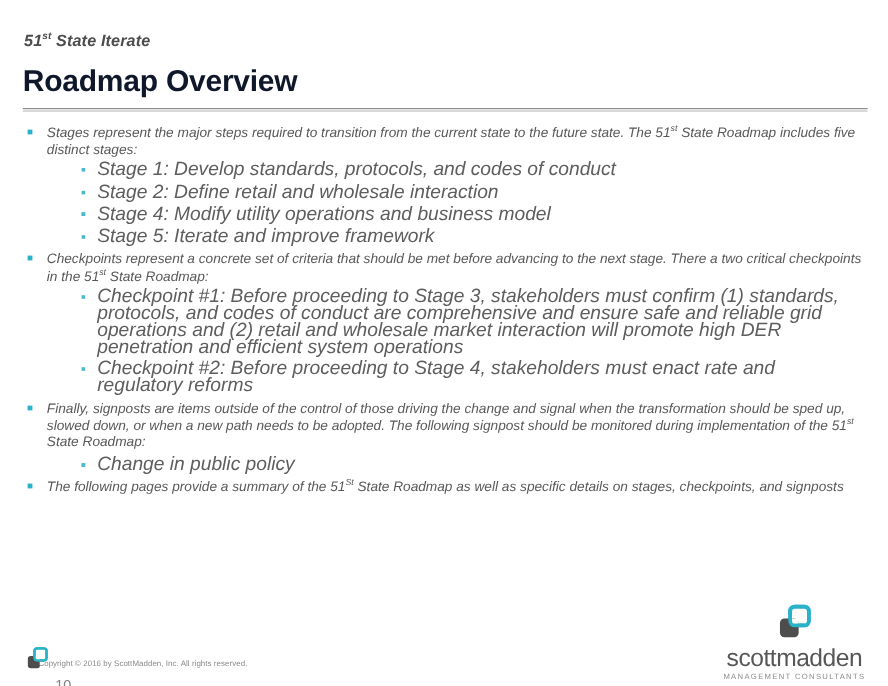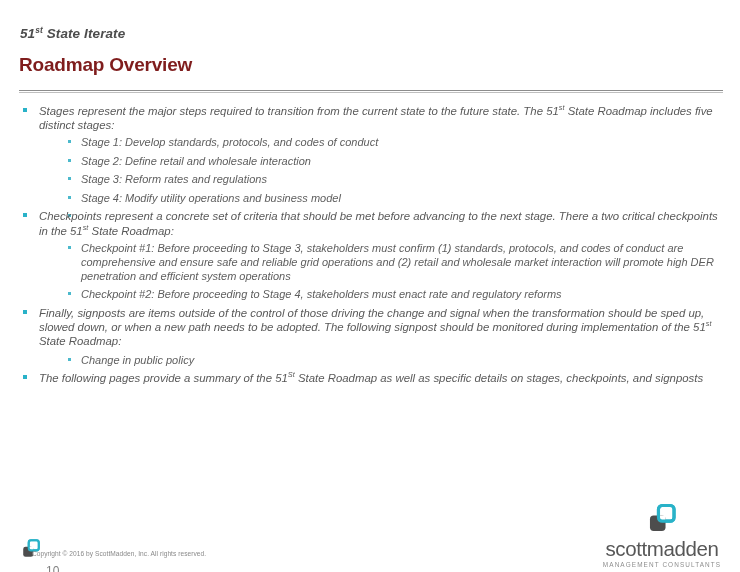--- a/index.html
+++ b/index.html
@@ -37,23 +37,23 @@
   .eyebrow sup {
     font-size: 0.62em;
     vertical-align: super;
     line-height: 0;
   }
 
   .slide-title {
     position: absolute;
     left: 19px;
     top: 54px;
-    font-size: 19px;
+    font-size: 25px;
     font-weight: bold;
-    color: #7f1d1d;
+    color: #0f172a;
     letter-spacing: -0.2px;
     white-space: nowrap;
   }
 
   .title-rule {
     position: absolute;
     left: 19px;
     top: 90px;
     width: 704px;
     height: 1px;
@@ -101,21 +101,21 @@
 
   ul.lvl2 {
     list-style: none;
     margin: 3px 0 0 0;
     padding: 0;
   }
   ul.lvl2 > li {
     position: relative;
     padding-left: 18px;
     margin-bottom: 4.5px;
-    font-size: 11px;
+    font-size: 16px;
     line-height: 14px;
     color: #5e5e5e;
   }
   ul.lvl2 > li > .dot-bullet {
     position: absolute;
     left: 5px;
     top: 5px;
     width: 3px;
     height: 3px;
     background: #4bb9cc;
@@ -197,23 +197,23 @@
   <div class="content">
     <ul class="lvl1">
 
       <li>
         <span class="sq-bullet"></span>
         <span class="para"><span>Stages represent the major steps required to transition from the current state to the future state. The 51</span><sup>st</sup><span> State Roadmap includes five distinct stages:</span></span>
         <div class="sub-group">
           <ul class="lvl2">
             <li><span class="dot-bullet"></span><span>Stage 1: Develop standards, protocols, and codes of conduct</span></li>
             <li><span class="dot-bullet"></span><span>Stage 2: Define retail and wholesale interaction</span></li>
-            <li><span class="dot-bullet"></span><span>Stage 3: Reform rates and regulations</span></li>
+            <li><span class="dot-bullet"></span></li>
             <li><span class="dot-bullet"></span><span>Stage 4: Modify utility operations and business model</span></li>
-            <li><span class="dot-bullet"></span></li>
+            <li><span class="dot-bullet"></span><span>Stage 5: Iterate and improve framework</span></li>
           </ul>
         </div>
       </li>
 
       <li>
         <span class="sq-bullet"></span>
         <span class="para"><span>Checkpoints represent a concrete set of criteria that should be met before advancing to the next stage. There a two critical checkpoints in the 51</span><sup>st</sup><span> State Roadmap:</span></span>
         <div class="sub-group">
           <ul class="lvl2">
             <li><span class="dot-bullet"></span><span>Checkpoint #1: Before proceeding to Stage 3, stakeholders must confirm (1) standards, protocols, and codes of conduct are comprehensive and ensure safe and reliable grid operations and (2) retail and wholesale market interaction will promote high DER penetration and efficient system operations</span></li>

